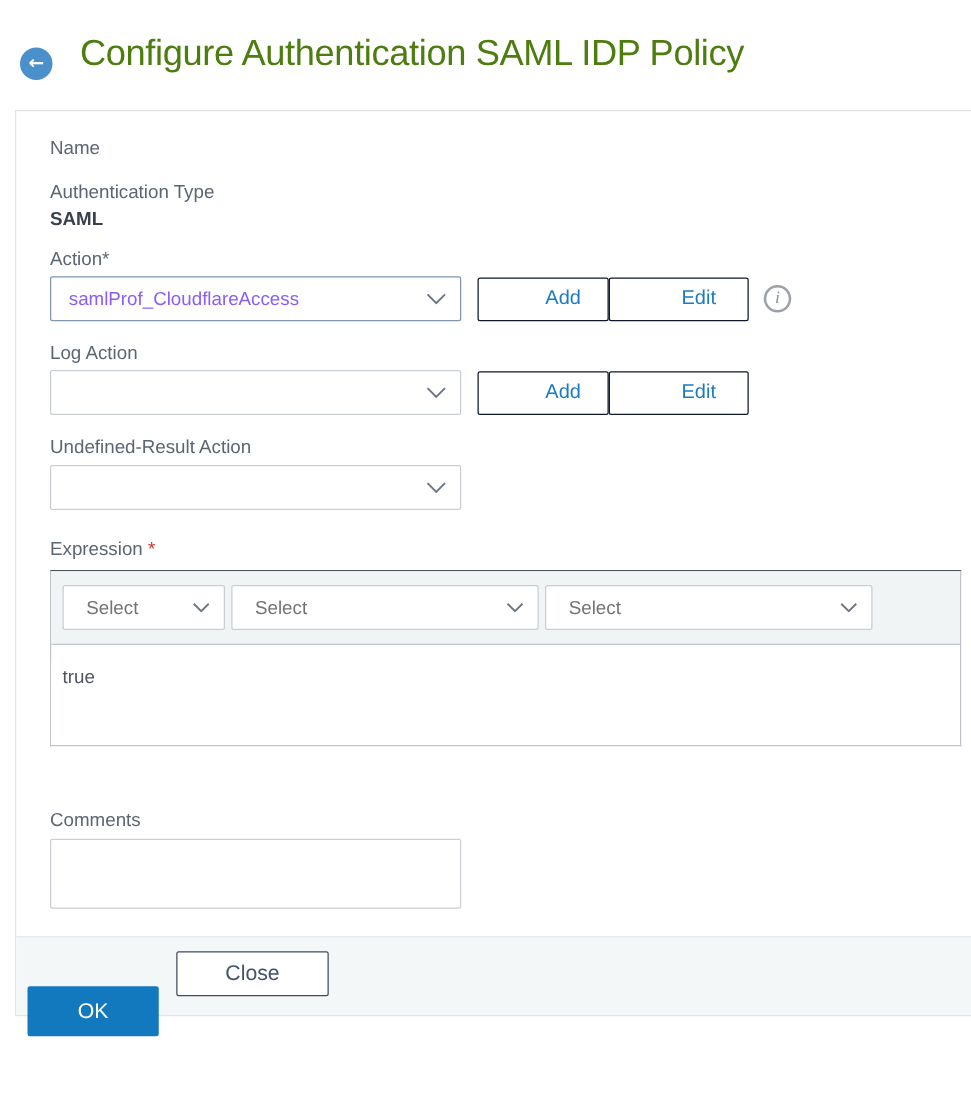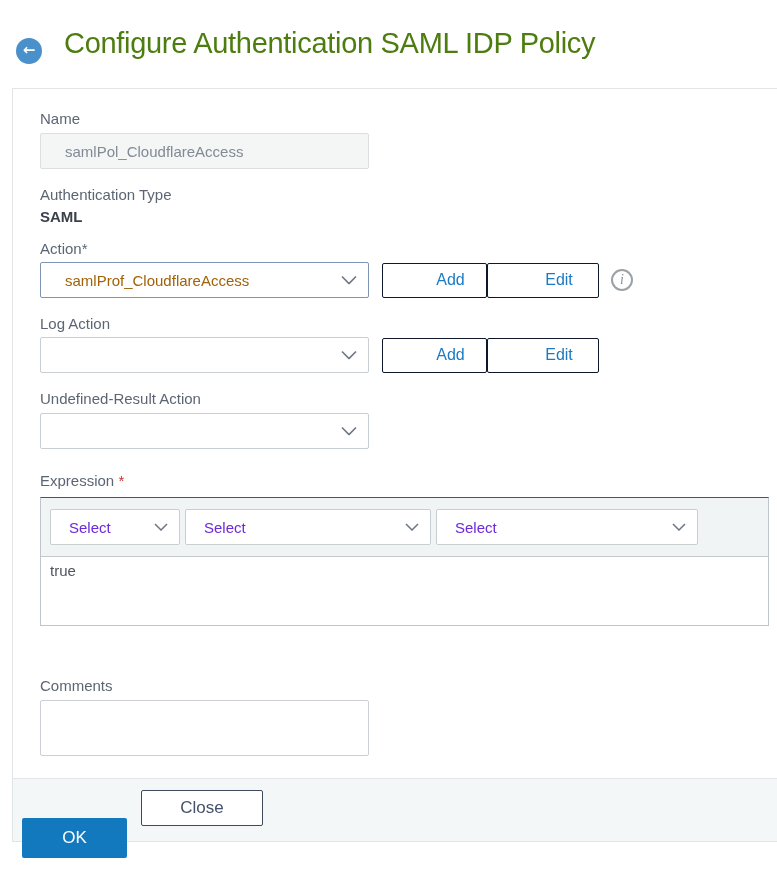--- a/index.html
+++ b/index.html
@@ -24,22 +24,22 @@
   .static-value { font-size:15px; line-height:18px; color:#39414c; font-weight:bold; margin-top:4px; }
   .req { color:#c8352e; }
 
   .text-input { width:329px; height:36px; margin-top:5px; background:#f4f5f5;
                 border:1px solid #dcdfe2; border-radius:2px; padding-left:24px;
                 font-size:15px; color:#818a95; font-family:"Liberation Sans", sans-serif; }
 
   .field-row { display:flex; align-items:center; margin-top:4px; }
 
   .select-box { width:329px; height:36px; background:#ffffff; border:1px solid #c9ced3;
-                border-radius:2px; display:flex; align-items:center; padding-left:24px;
-                position:relative; font-size:15px; color:#a16207; cursor:pointer; }
+                border-radius:2px; display:flex; align-items:center; padding-left:14px;
+                position:relative; font-size:15px; color:#8b5cf6; cursor:pointer; }
   .select-box.focused { border-color:#7f95b3; }
   .chev { position:absolute; right:11px; top:50%; transform:translateY(-50%); line-height:0; }
 
   .btn-outline-blue { width:105px; height:35px; background:#ffffff; border:1px solid #0f172a;
                       border-radius:2px; color:#1b7ac1; font-size:16px; display:flex;
                       align-items:center; justify-content:center; cursor:pointer;
                       font-family:"Liberation Sans", sans-serif;padding-left:32px; }
   .btn-add  { margin-left:13px; }
   .btn-edit { width:112px; }
 
@@ -51,25 +51,25 @@
   .mt17 { margin-top:17px; } .mt14 { margin-top:14px; } .mt23 { margin-top:23px; }
   .mt51 { margin-top:51px; } .mt5 { margin-top:5px; }
 
   
   .expr-container { width:729px; margin-top:7px; border:1px solid #bfc5ca;
                     border-top:1px solid #4d5359; }
   .expr-toolbar { background:#f0f4f5; padding:11px 0 11px 9px; display:flex; gap:5px;
                   border-bottom:1px solid #c3c8cd; }
   .expr-select { height:36px; background:#ffffff; border:1px solid #c9ced3; border-radius:2px;
                  display:flex; align-items:center; padding-left:18px; position:relative;
-                 font-size:15px; color:#6d28d9; cursor:pointer; }
+                 font-size:15px; color:#737373; cursor:pointer; }
   .expr-select.s1 { width:130px; } .expr-select.s2 { width:246px; } .expr-select.s3 { width:262px; }
   .expr-text { display:block; width:100%; height:68px; border:none; outline:none; resize:none;
                background:#ffffff; padding:5px 9px; font-size:15px; color:#4e5560;
-               font-family:"Liberation Sans", sans-serif; }
+               font-family:"Liberation Sans", sans-serif;margin-top:12px; }
 
   .comments-area { display:block; width:329px; height:56px; margin-top:5px;
                    border:1px solid #ccd0d4; border-radius:2px; resize:none; outline:none;
                    padding:6px 8px; font-size:15px; color:#4e5560;
                    font-family:"Liberation Sans", sans-serif; }
 
   
   .footer { margin-top:22px; height:63px; background:#f4f7f8; border-top:1px solid #e3e6e8;
             display:flex; align-items:flex-start; padding:11px 0 0 9px; gap:14px; }
   .btn-ok { width:105px; height:40px; background:#1379bf; border:none; border-radius:2px;
@@ -87,21 +87,20 @@
     <span class="back-arrow">←</span>
   </div>
   <div class="page-title">Configure Authentication SAML IDP Policy</div>
 </div>
 
 <div class="panel">
   <div class="panel-body">
 
     
     <div class="label">Name</div>
-    <input class="text-input" type="text" readonly="" value="samlPol_CloudflareAccess" style="">
 
     
     <div class="label mt17">Authentication Type</div>
     <div class="static-value">SAML</div>
 
     
     <div class="label mt14">Action*</div>
     <div class="field-row">
       <div class="select-box focused">
         <span>samlProf_CloudflareAccess</span>

